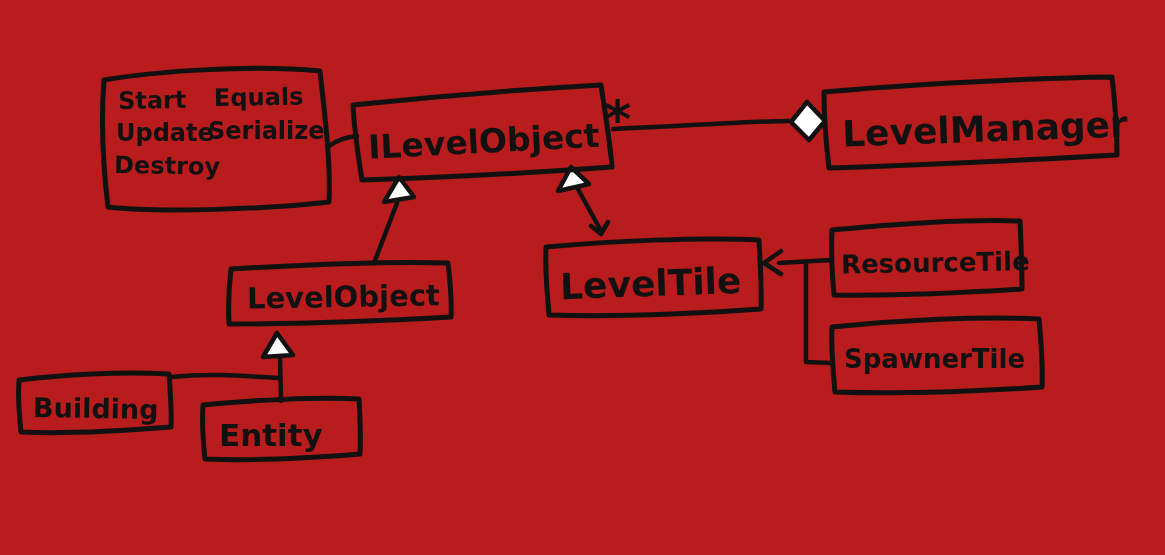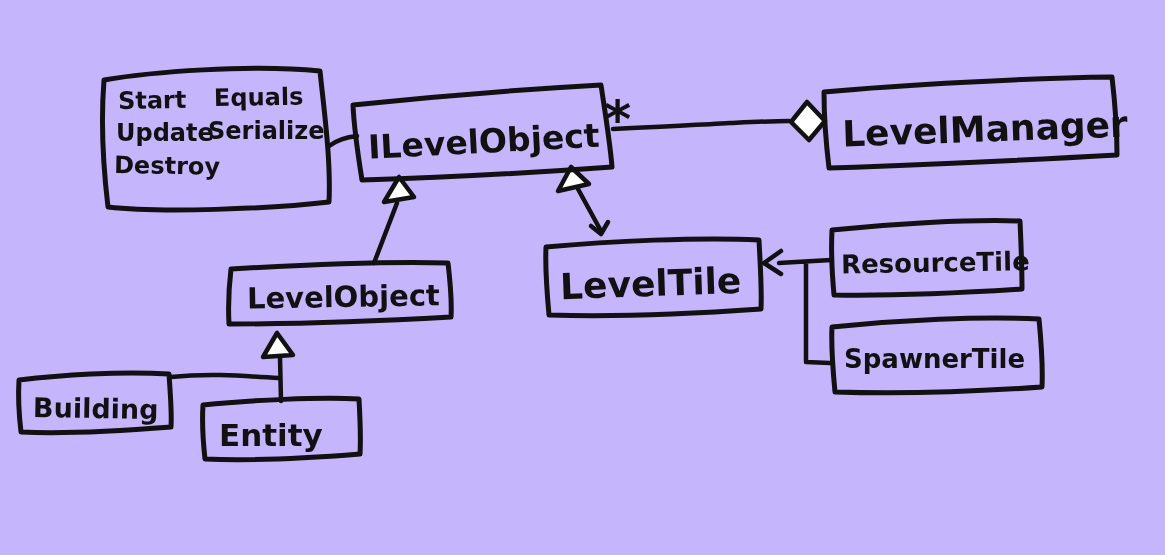--- a/index.html
+++ b/index.html
@@ -5,21 +5,21 @@
   html, body {
     margin: 0;
     padding: 0;
     background: #ffffff;
     font-family: "DejaVu Sans", "Liberation Sans", sans-serif;
   }
   .canvas {
     position: relative;
     width: 1165px;
     height: 555px;
-    background: #c4b5fd;
+    background: #b91c1c;
     overflow: hidden;
   }
   svg { display: block; }
   .ink {
     stroke: #111111;
     fill: none;
     stroke-linecap: round;
     stroke-linejoin: round;
   }
   .box { stroke-width: 5; }

